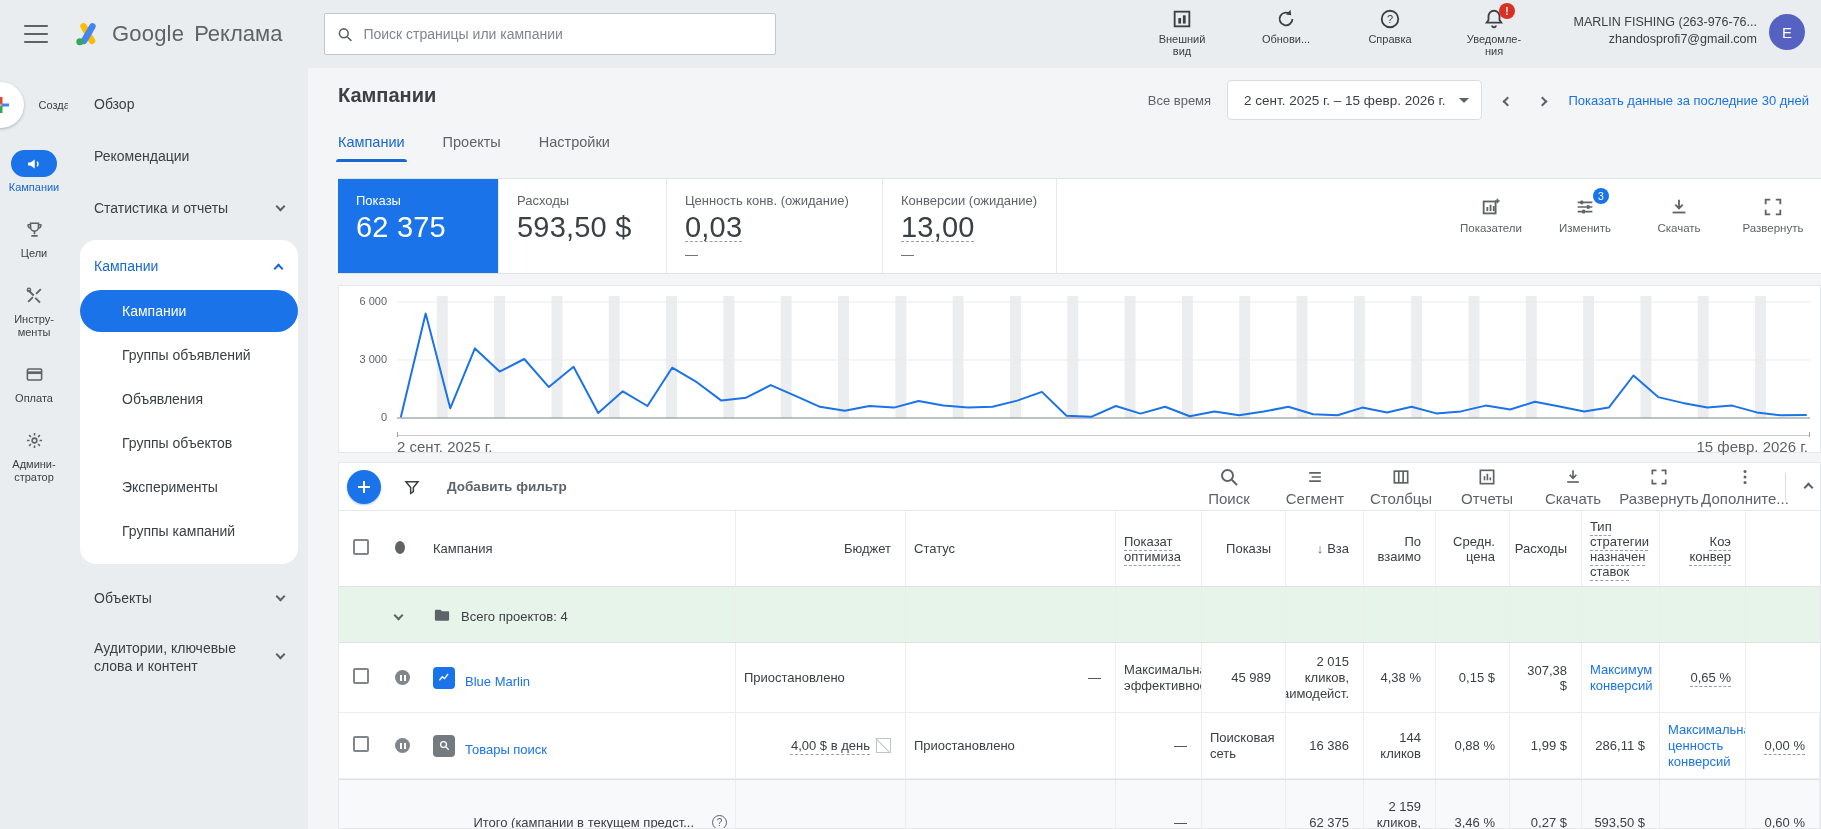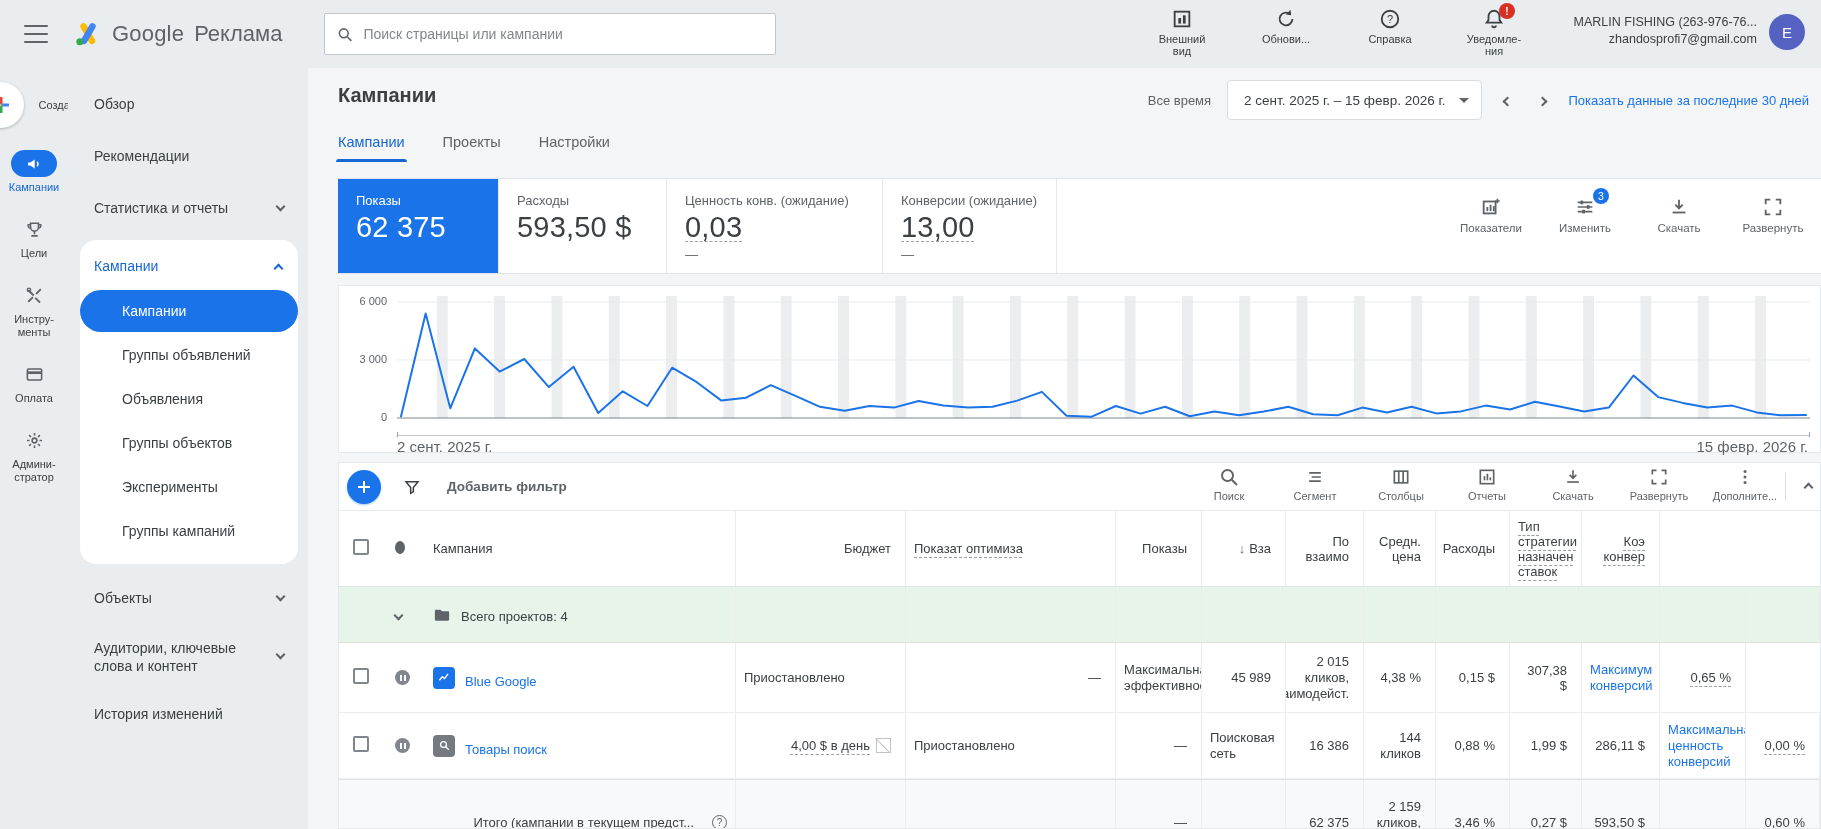--- a/index.html
+++ b/index.html
@@ -94,21 +94,21 @@
 
   
   .bottom-panel { position:absolute; left:30px; right:0; top:394px; bottom:0; background:#fff; border:1px solid #e6e9eb; overflow:hidden; }
   .filter-bar { height:48px; display:flex; align-items:center; border-bottom:1px solid #e6e9eb; position:relative; }
   .plusbtn { width:34px; height:34px; border-radius:50%; background:#1a73e8; color:#fff; display:flex; align-items:center; justify-content:center; margin-left:8px; cursor:pointer; box-shadow:0 1px 2px rgba(26,115,232,.4); }
   .plusbtn svg { margin:0; }
   .funnel { margin-left:22px; cursor:pointer; }
   .addfilter { margin-left:26px; font-size:13.5px; color:#5f6368; cursor:pointer;font-weight:bold; }
   .tbl-tools { position:absolute; right:46px; top:4px; display:flex; gap:28px; }
   .tt-item { display:flex; flex-direction:column; align-items:center; gap:3px; cursor:pointer; color:#5f6368; width:58px; }
-  .tt-item .lbl { font-size:11px; white-space:nowrap; }
+  .tt-item .lbl { font-size:15px; white-space:nowrap; }
   .tools-divider { position:absolute; right:34px; top:10px; height:28px; width:1px; background:#dadce0; }
   .collapse-chev { position:absolute; right:8px; top:14px; color:#5f6368; cursor:pointer; }
 
   .trow { display:grid; grid-template-columns:48px 38px 310px 170px 210px 86px 84px 78px 72px 74px 72px 78px 86px 74px 60px; align-items:center; }
   .trow > div { overflow:hidden; padding:4px 8px; font-size:13px; color:#3c4043; }
   .trow > .bl { border-left:1px solid #ebedef; align-self:stretch; display:flex; align-items:center; }
   .num { justify-content:flex-end; text-align:right; padding-right:14px !important; }
   .thead { height:76px; border-bottom:1px solid #e0e3e6; font-size:12.5px; }
   .thead > div { color:#3c4043; line-height:15px; cursor:pointer; }
   .hdot { width:10px; height:13px; border-radius:50%; background:#5f6368; display:inline-block; }
@@ -289,23 +289,20 @@
       </div>
   </div>
   <div class="sn-item">
     <span>Объекты</span>
       <span class="cv down"></span>
   </div>
   <div class="sn-item" style="height:56px;">
     <span class="sn-two" style="width:176px;">Аудитории, ключевые слова и контент</span>
       <span class="cv down"></span>
   </div>
-  <div class="sn-item">
-      <span>История изменений</span>
-    </div>
 </nav>
 
 <main class="main">
   <h1 class="page-title">Кампании</h1>
 
   <div class="head-controls">
     <span class="time-preset">Все время</span>
     <div class="datebox">
       <span>2 сент. 2025 г. – 15 февр. 2026 г.</span>
       <span class="caret"></span>
@@ -483,20 +480,21 @@
       </div>
       <div class="tools-divider"></div>
       <span class="collapse-chev"><span class="cv up"></span></span>
     </div>
 
     <div class="trow thead">
       <div style="padding-left:14px;"><span class="cb"></span></div>
       <div><span class="hdot"></span></div>
       <div>Кампания</div>
       <div class="bl num">Бюджет</div>
+      <div class="bl">Статус</div>
       <div class="bl">
           <span class="dashed">Показат оптимиза</span>
         </div>
       <div class="bl num">Показы</div>
       <div class="bl num">
         <span style="margin-right:4px;color:#5f6368;">↓</span>
         <span>Вза</span>
       </div>
       <div class="bl num">По взаимо</div>
       <div class="bl num">Средн. цена</div>
@@ -540,21 +538,21 @@
             <i></i>
             <i></i>
           </span>
         </div>
       <div class="namecell">
         <span class="cicon pm">
           <svg width="14" height="14" viewBox="0 0 24 24">
               <path d="M4 16l5-6 4 3 6-8" fill="none" stroke="#fff" stroke-width="2.4"></path>
             </svg>
         </span>
-        <span class="link">Blue Google</span>
+        <span class="link">Blue Marlin</span>
       </div>
       <div class="bl">Приостановлено</div>
       <div class="bl num">—</div>
       <div class="bl line3">Максимальная эффективность</div>
       <div class="bl num">45 989</div>
       <div class="bl num line3">2 015 кликов, взаимодейст.</div>
       <div class="bl num">4,38 %</div>
       <div class="bl num">0,15 $</div>
       <div class="bl num">307,38 $</div>
       <div class="bl line3">

